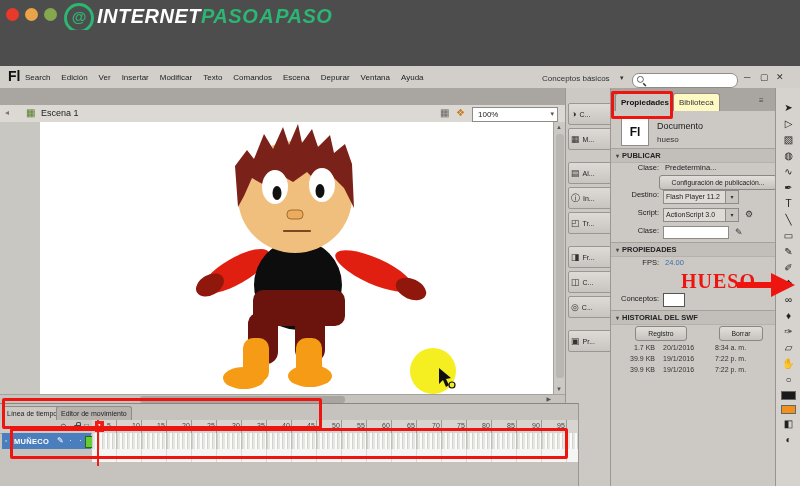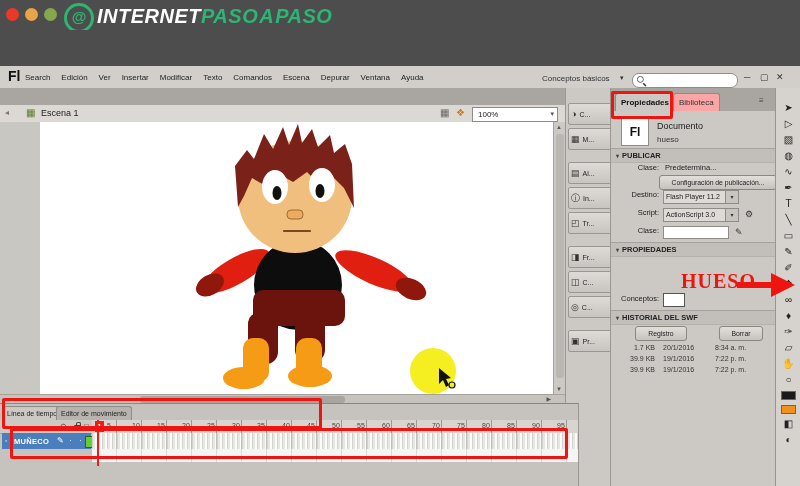--- a/index.html
+++ b/index.html
@@ -72,21 +72,21 @@
   #dock-panels{position:absolute;left:0;top:12px;width:45px;}
   .dock-btn{width:38px;height:20px;margin:3px 2px 0 2px;background:linear-gradient(#dedbd6,#c8c5c0);
     border:1px solid #9a9792;border-radius:2px;display:flex;align-items:center;gap:3px;padding:0 2px;cursor:pointer;}
   .dock-btn:nth-child(3),.dock-btn:nth-child(6),.dock-btn:nth-child(9){margin-top:12px;}
   .dock-ic{font-size:9px;color:#333;} .dock-lb{font-size:7px;color:#222;}
   
   #props{left:610px;top:88px;width:165px;height:398px;background:#ccc9c4;border-left:1px solid #9a9792;}
   #props .tabstrip{position:absolute;left:0;top:0;width:165px;height:23px;background:#a9a6a1;}
   .ptab{position:absolute;top:5px;height:17px;border:1px solid #8f8c87;border-bottom:none;border-radius:3px 3px 0 0;
     background:#ccc9c4;font-size:8px;line-height:17px;padding:0 5px;color:#111;cursor:pointer;white-space:nowrap;}
-  #ptab-bib{left:62px;background:#fca5a5;color:#333;}
+  #ptab-bib{left:62px;background:#fef9c3;color:#333;}
   #ptab-prop{left:4px;font-weight:bold;}
   #pmenu{position:absolute;left:148px;top:8px;font-size:8px;color:#444;cursor:pointer;}
   .sect{position:absolute;left:0;width:164px;height:13px;background:#c2bfba;border-top:1px solid #a5a29d;
     border-bottom:1px solid #b5b2ad;font-size:7.5px;font-weight:bold;color:#222;line-height:13px;}
   .sect .tri{font-size:6px;margin:0 3px 0 5px;color:#444;}
   .prow{position:absolute;left:0;width:164px;height:13px;font-size:7.5px;color:#222;}
   .plabel{display:inline-block;width:48px;text-align:right;margin-right:4px;}
   .blue{color:#3b6ea5;}
   .psel{position:absolute;left:52px;top:0;width:60px;height:12px;border:1px solid #8f8c87;background:#dedbd6;
     font-size:7px;line-height:12px;padding:0 2px;color:#222;white-space:nowrap;overflow:hidden;cursor:pointer;}
@@ -341,20 +341,24 @@
       <span class="psel-arr">▾</span>
     </div>
     <div class="prow" style="top:138px">
       <span class="plabel">Clase:</span>
       <span class="pico" style="left:124px;top:1px">✎</span>
     </div>
     <div id="clase-input"></div>
 
     <div class="sect" style="top:154px"><span class="tri">▾</span><span>PROPIEDADES</span></div>
 
+    <div class="prow" style="top:170px">
+      <span class="plabel">FPS:</span>
+      <span class="blue">24.00</span>
+    </div>
     <div class="prow" style="top:206px">
       <span class="plabel">Conceptos:</span>
     </div>
     <div id="esc-swatch"></div>
 
     <div class="sect" style="top:222px"><span class="tri">▾</span><span>HISTORIAL DEL SWF</span></div>
 
     <div class="pbtn" id="btn-reg">Registro</div>
     <div class="pbtn" id="btn-bor">Borrar</div>
     <div id="swf-log">

